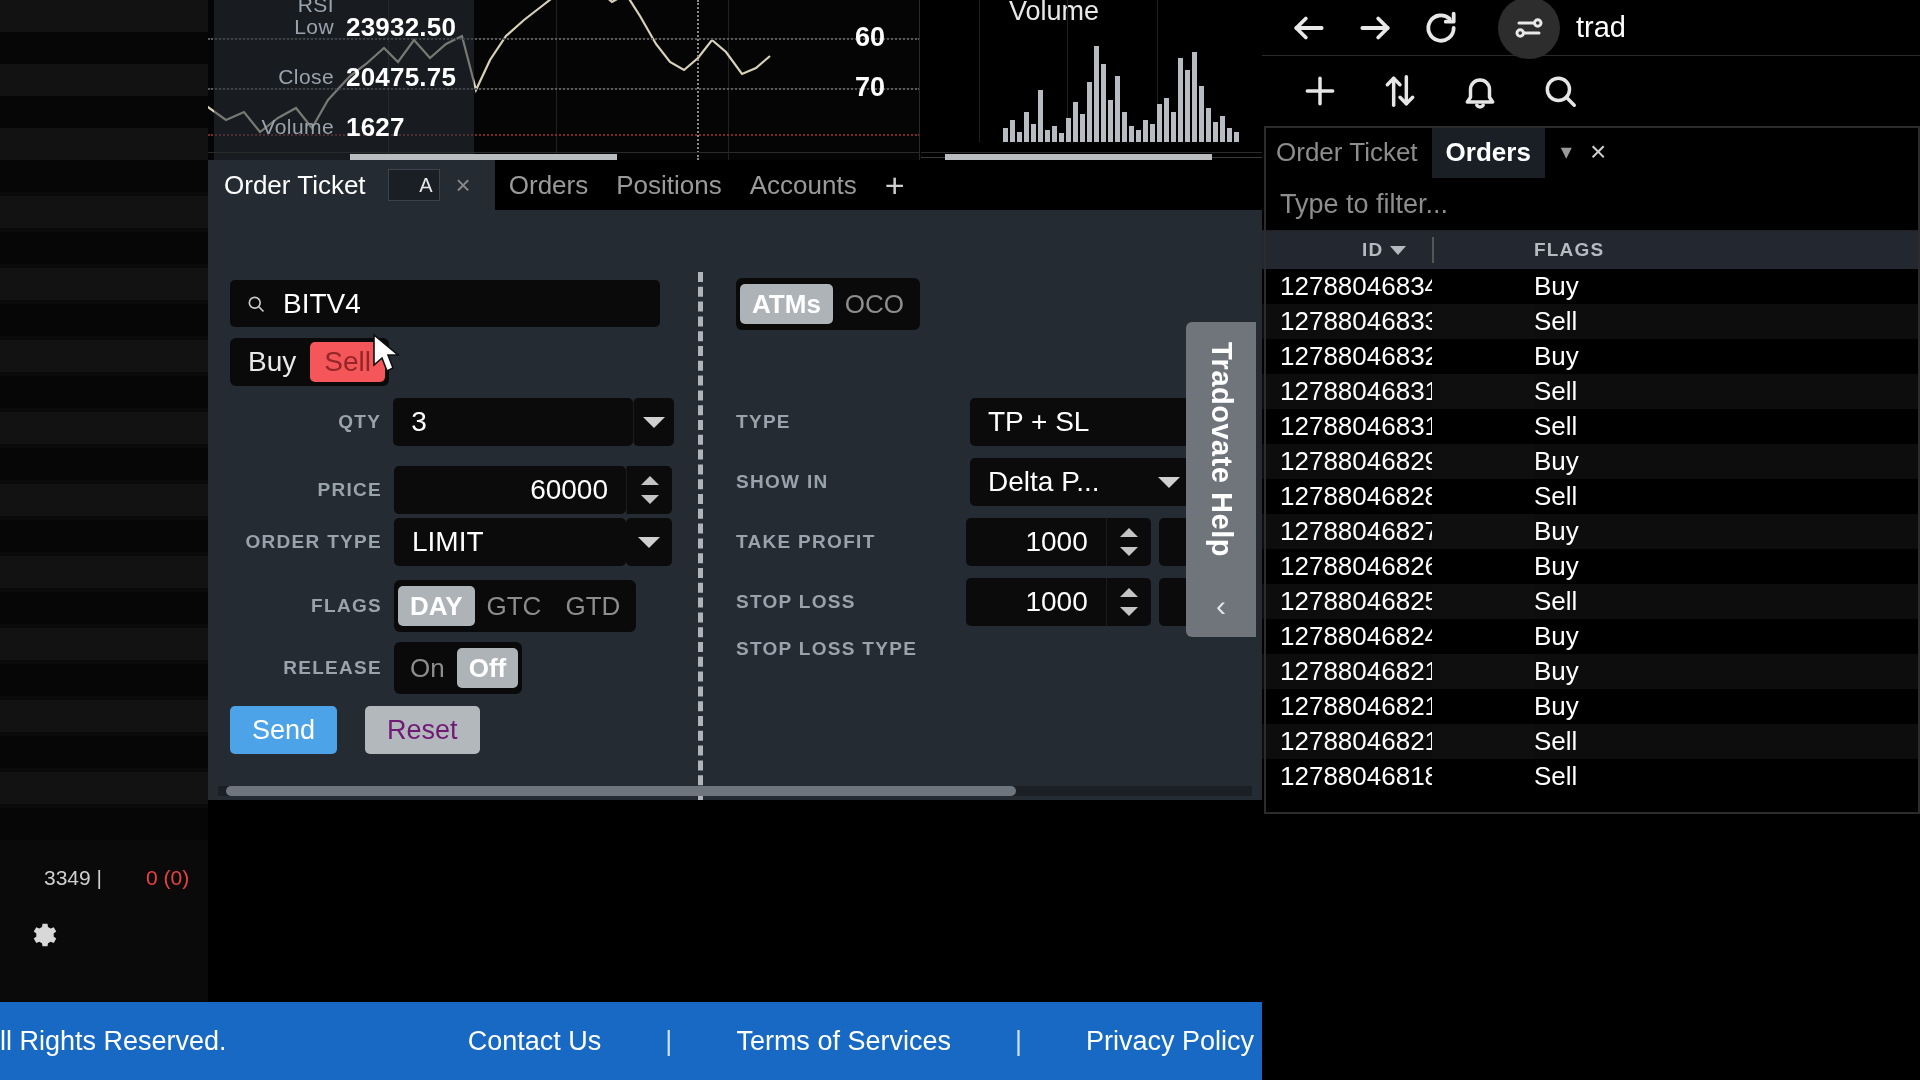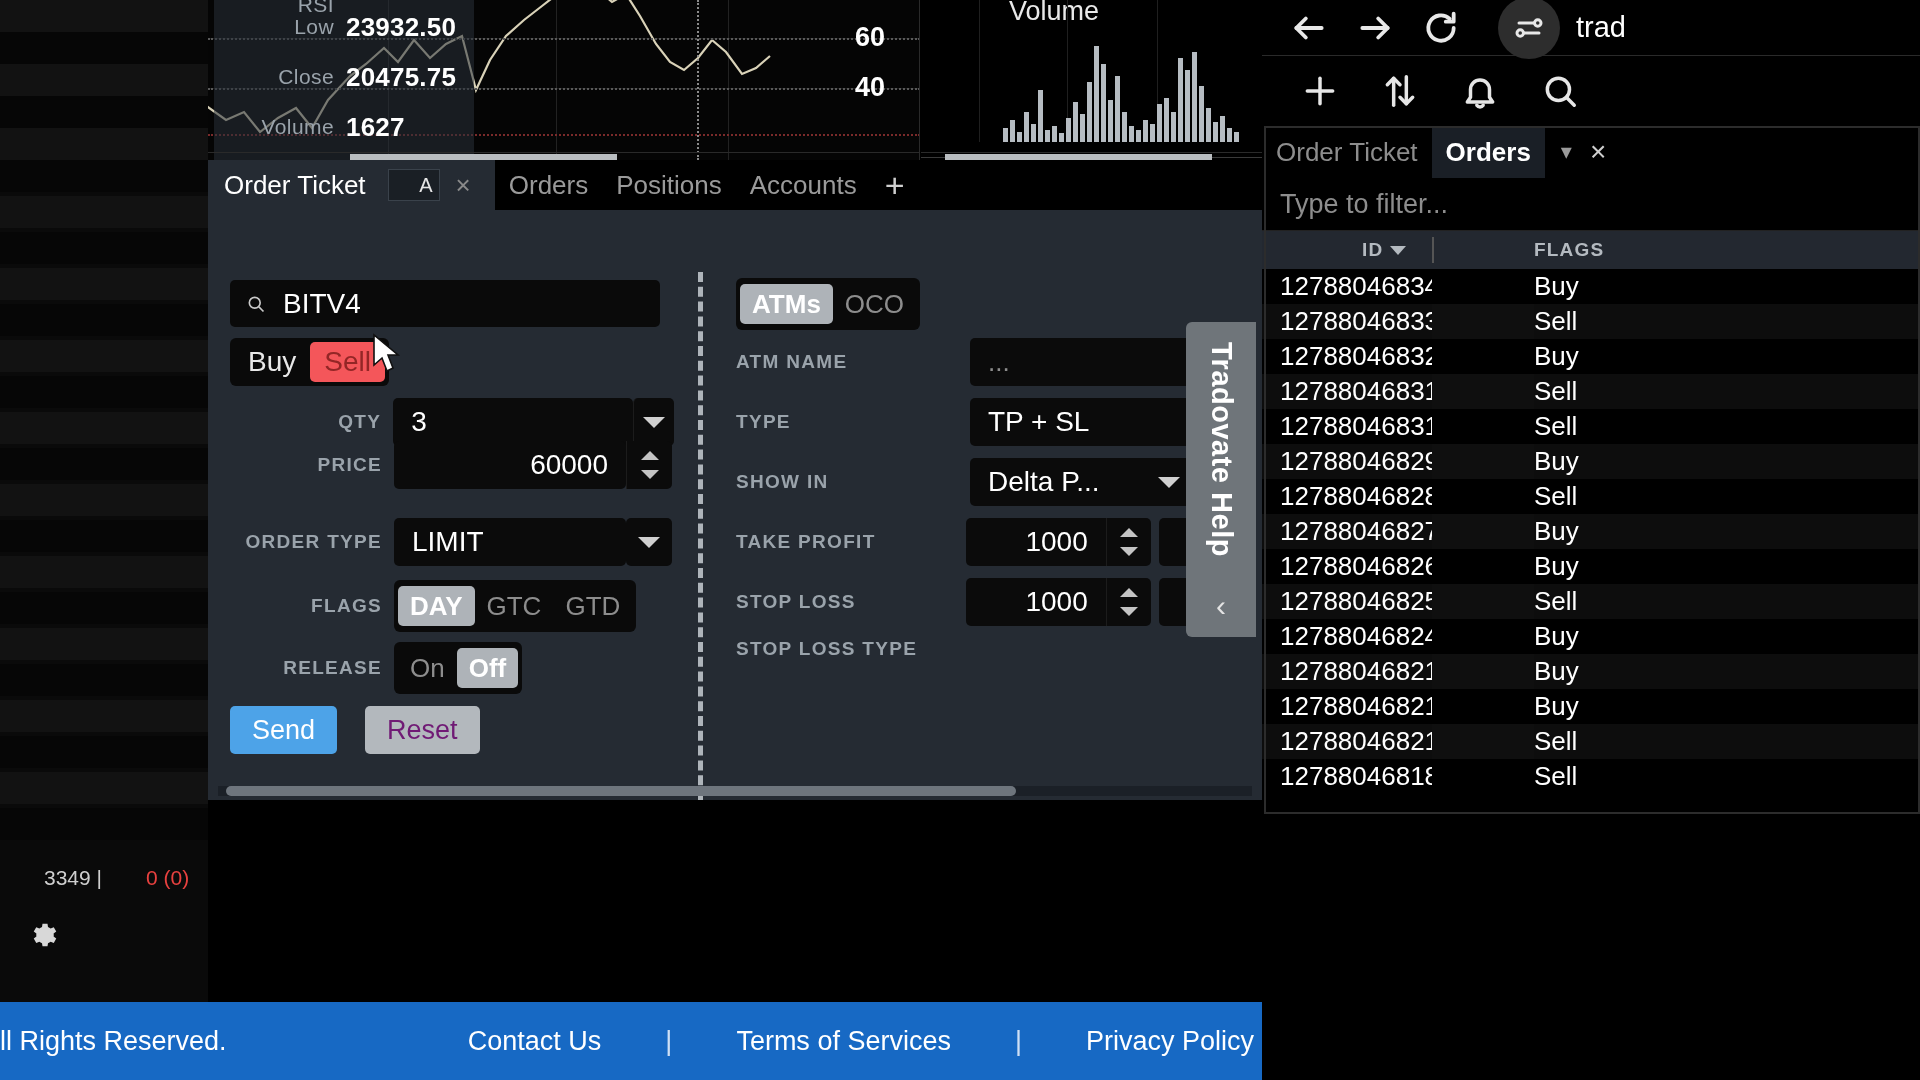--- a/index.html
+++ b/index.html
@@ -284,21 +284,21 @@
         </div>
         <div class="ohlc-row" style="top:164px">
           <div class="ohlc-lab">
             <span>Upper</span><span class="ohlc-dot"></span>
           </div>
           <div class="ohlc-val">20481.91</div>
         </div>
       </div>
 
       <div class="rsi-axis" style="top:22px">60</div>
-      <div class="rsi-axis" style="top:72px">40</div>
+      <div class="rsi-axis" style="top:72px">70</div>
 
       <div class="axis-bar">
         <div class="axis-t" style="left:42px">3:30 pm</div>
         <div class="axis-pill" style="left:142px">10/18/2024 5:15:00 pm</div>
         <div class="axis-t" style="left:412px">6:45 pm</div>
       </div>
     </div>
 
     <div class="chart-right">
       <div class="vol-title">Volume</div>
@@ -388,21 +388,21 @@
       <div class="frow" style="top:188px">
         <div class="flab" style="width:168px">QTY</div>
         <div class="fctl inp left" style="width:264px">
           <span>3</span>
         </div>
         <div class="inp" style="width:46px;justify-content:center;border-left:1px solid #1c1c1c">
           <span class="chev"></span>
         </div>
       </div>
 
-      <div class="frow" style="top:231px">
+      <div class="frow" style="top:256px">
         <div class="flab" style="width:152px">PRICE</div>
         <div class="fctl inp right" style="width:232px">
           <span>60000</span>
         </div>
         <div class="spin">
           <span class="ar up"></span>
           <span class="ar dn"></span>
         </div>
       </div>
 
@@ -436,26 +436,20 @@
       <div class="frow" style="top:496px;left:22px">
         <div class="btn btn-send">Send</div>
         <div class="btn btn-reset" style="margin-left:28px">Reset</div>
       </div>
 
       <div class="seg" style="position:absolute;left:528px;top:68px">
         <div class="o on">ATMs</div>
         <div class="o">OCO</div>
       </div>
 
-      <div class="rrow" style="left:528px;top:128px;width:470px">
-        <div class="rlab" style="width:208px">ATM NAME</div>
-        <div class="inp left" style="width:232px;margin-left:26px">
-          <span style="color:#8d8d8d;font-size:26px">...</span>
-        </div>
-      </div>
 
       <div class="rrow" style="left:528px;top:188px;width:470px">
         <div class="rlab" style="width:208px">TYPE</div>
         <div class="inp left" style="width:232px;margin-left:26px">
           <span>TP + SL</span>
         </div>
       </div>
 
       <div class="rrow" style="left:528px;top:248px;width:470px">
         <div class="rlab" style="width:208px">SHOW IN</div>

